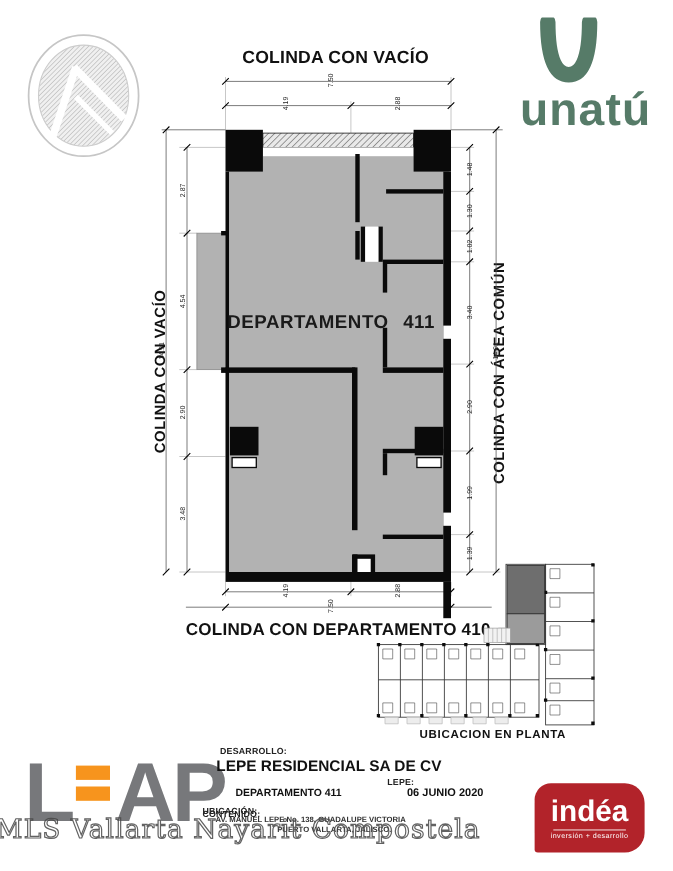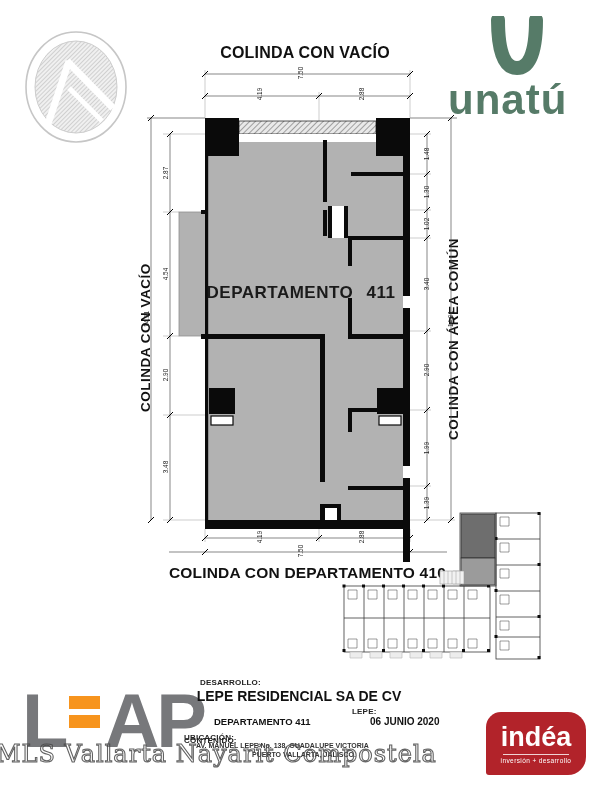--- a/index.html
+++ b/index.html
@@ -47,21 +47,21 @@
     <ellipse cx="54" cy="59" rx="41" ry="46" fill="url(#stampHatch)" stroke="#cdcdcd" stroke-width="1"></ellipse>
     <path d="M26 96 L47 33" stroke="#fff" stroke-width="7" fill="none"></path>
     <path d="M45 33 L91 80" stroke="#fff" stroke-width="7" fill="none"></path>
     <path d="M47 60 L80 93" stroke="#fff" stroke-width="5" fill="none"></path>
   </svg>
 
   <svg class="abs" style="left:489px;top:16px;" width="56" height="60" viewBox="0 0 56 60">
     <path d="M9 4 C9 40 17 52 28 52 C39 52 47 40 47 4" stroke="#567b68" stroke-width="14" fill="none" stroke-linecap="round"></path>
     <path d="M22 27 C22 36 24 40 28 40 C32 40 34 36 34 27" stroke="#ffffff" stroke-width="5" fill="none" stroke-linecap="round"></path>
   </svg>
-  <div class="abs unatu-word" style="left:448px;top:76px;width:144px;text-align:left;">unatú</div>
+  <div class="abs unatu-word" style="left:448px;top:76px;width:144px;text-align:right;">unatú</div>
 
   <div class="abs boundary" style="left:155px;top:44px;width:300px;text-align:center;font-size:16px;">COLINDA CON VACÍO</div>
   <div class="abs vlabel" style="left:138px;top:248px;height:180px;text-align:center;">COLINDA CON VACÍO</div>
   <div class="abs vlabel" style="left:446px;top:222px;height:235px;text-align:center;">COLINDA CON ÁREA COMÚN</div>
   <div class="abs boundary" style="left:130px;top:564px;width:355px;text-align:center;font-size:15.5px;">COLINDA CON DEPARTAMENTO 410</div>
 
   <svg class="abs" style="left:135px;top:60px;" width="340" height="505" viewBox="0 0 340 505">
     <defs>
       <pattern id="winHatch" width="4" height="4" patternUnits="userSpaceOnUse" patternTransform="rotate(45)">
         <rect width="4" height="4" fill="#e9e9e9"></rect>
@@ -172,20 +172,21 @@
     <rect x="119" y="47" width="34" height="27" fill="#9b9b9b" stroke="#2f2f2f" stroke-width="0.8"></rect>
     <g stroke="#bdbdbd" stroke-width="0.7" fill="#ededed">
       <path d="M8 141 h12 v6 h-12 z M28 141 h12 v6 h-12 z M48 141 h12 v6 h-12 z M68 141 h12 v6 h-12 z M88 141 h12 v6 h-12 z M108 141 h12 v6 h-12 z"></path>
       <path d="M111 60 h7 v13 h-7 z"></path>
     </g>
     <g>
       <rect x="98" y="60" width="24" height="13" fill="#f2f2f2" stroke="#9a9a9a" stroke-width="0.6"></rect>
       <path d="M102 60 V73 M106 60 V73 M110 60 V73 M114 60 V73 M118 60 V73" stroke="#9a9a9a" stroke-width="0.5"></path>
     </g>
   </svg>
+  <div class="abs" style="left:352px;top:662px;width:192px;text-align:center;font-size:10.5px;font-weight:bold;color:#111;letter-spacing:0.6px;">UBICACION EN PLANTA</div>
 
   <div class="abs leap" style="left:22px;top:692px;">
     <span class="ltr">L</span>
     <span class="ebars">
       <span class="bar"></span>
         <span class="bar"></span>
     </span>
     <span class="ltr">A</span>
     <span class="ltr">P</span>
   </div>

